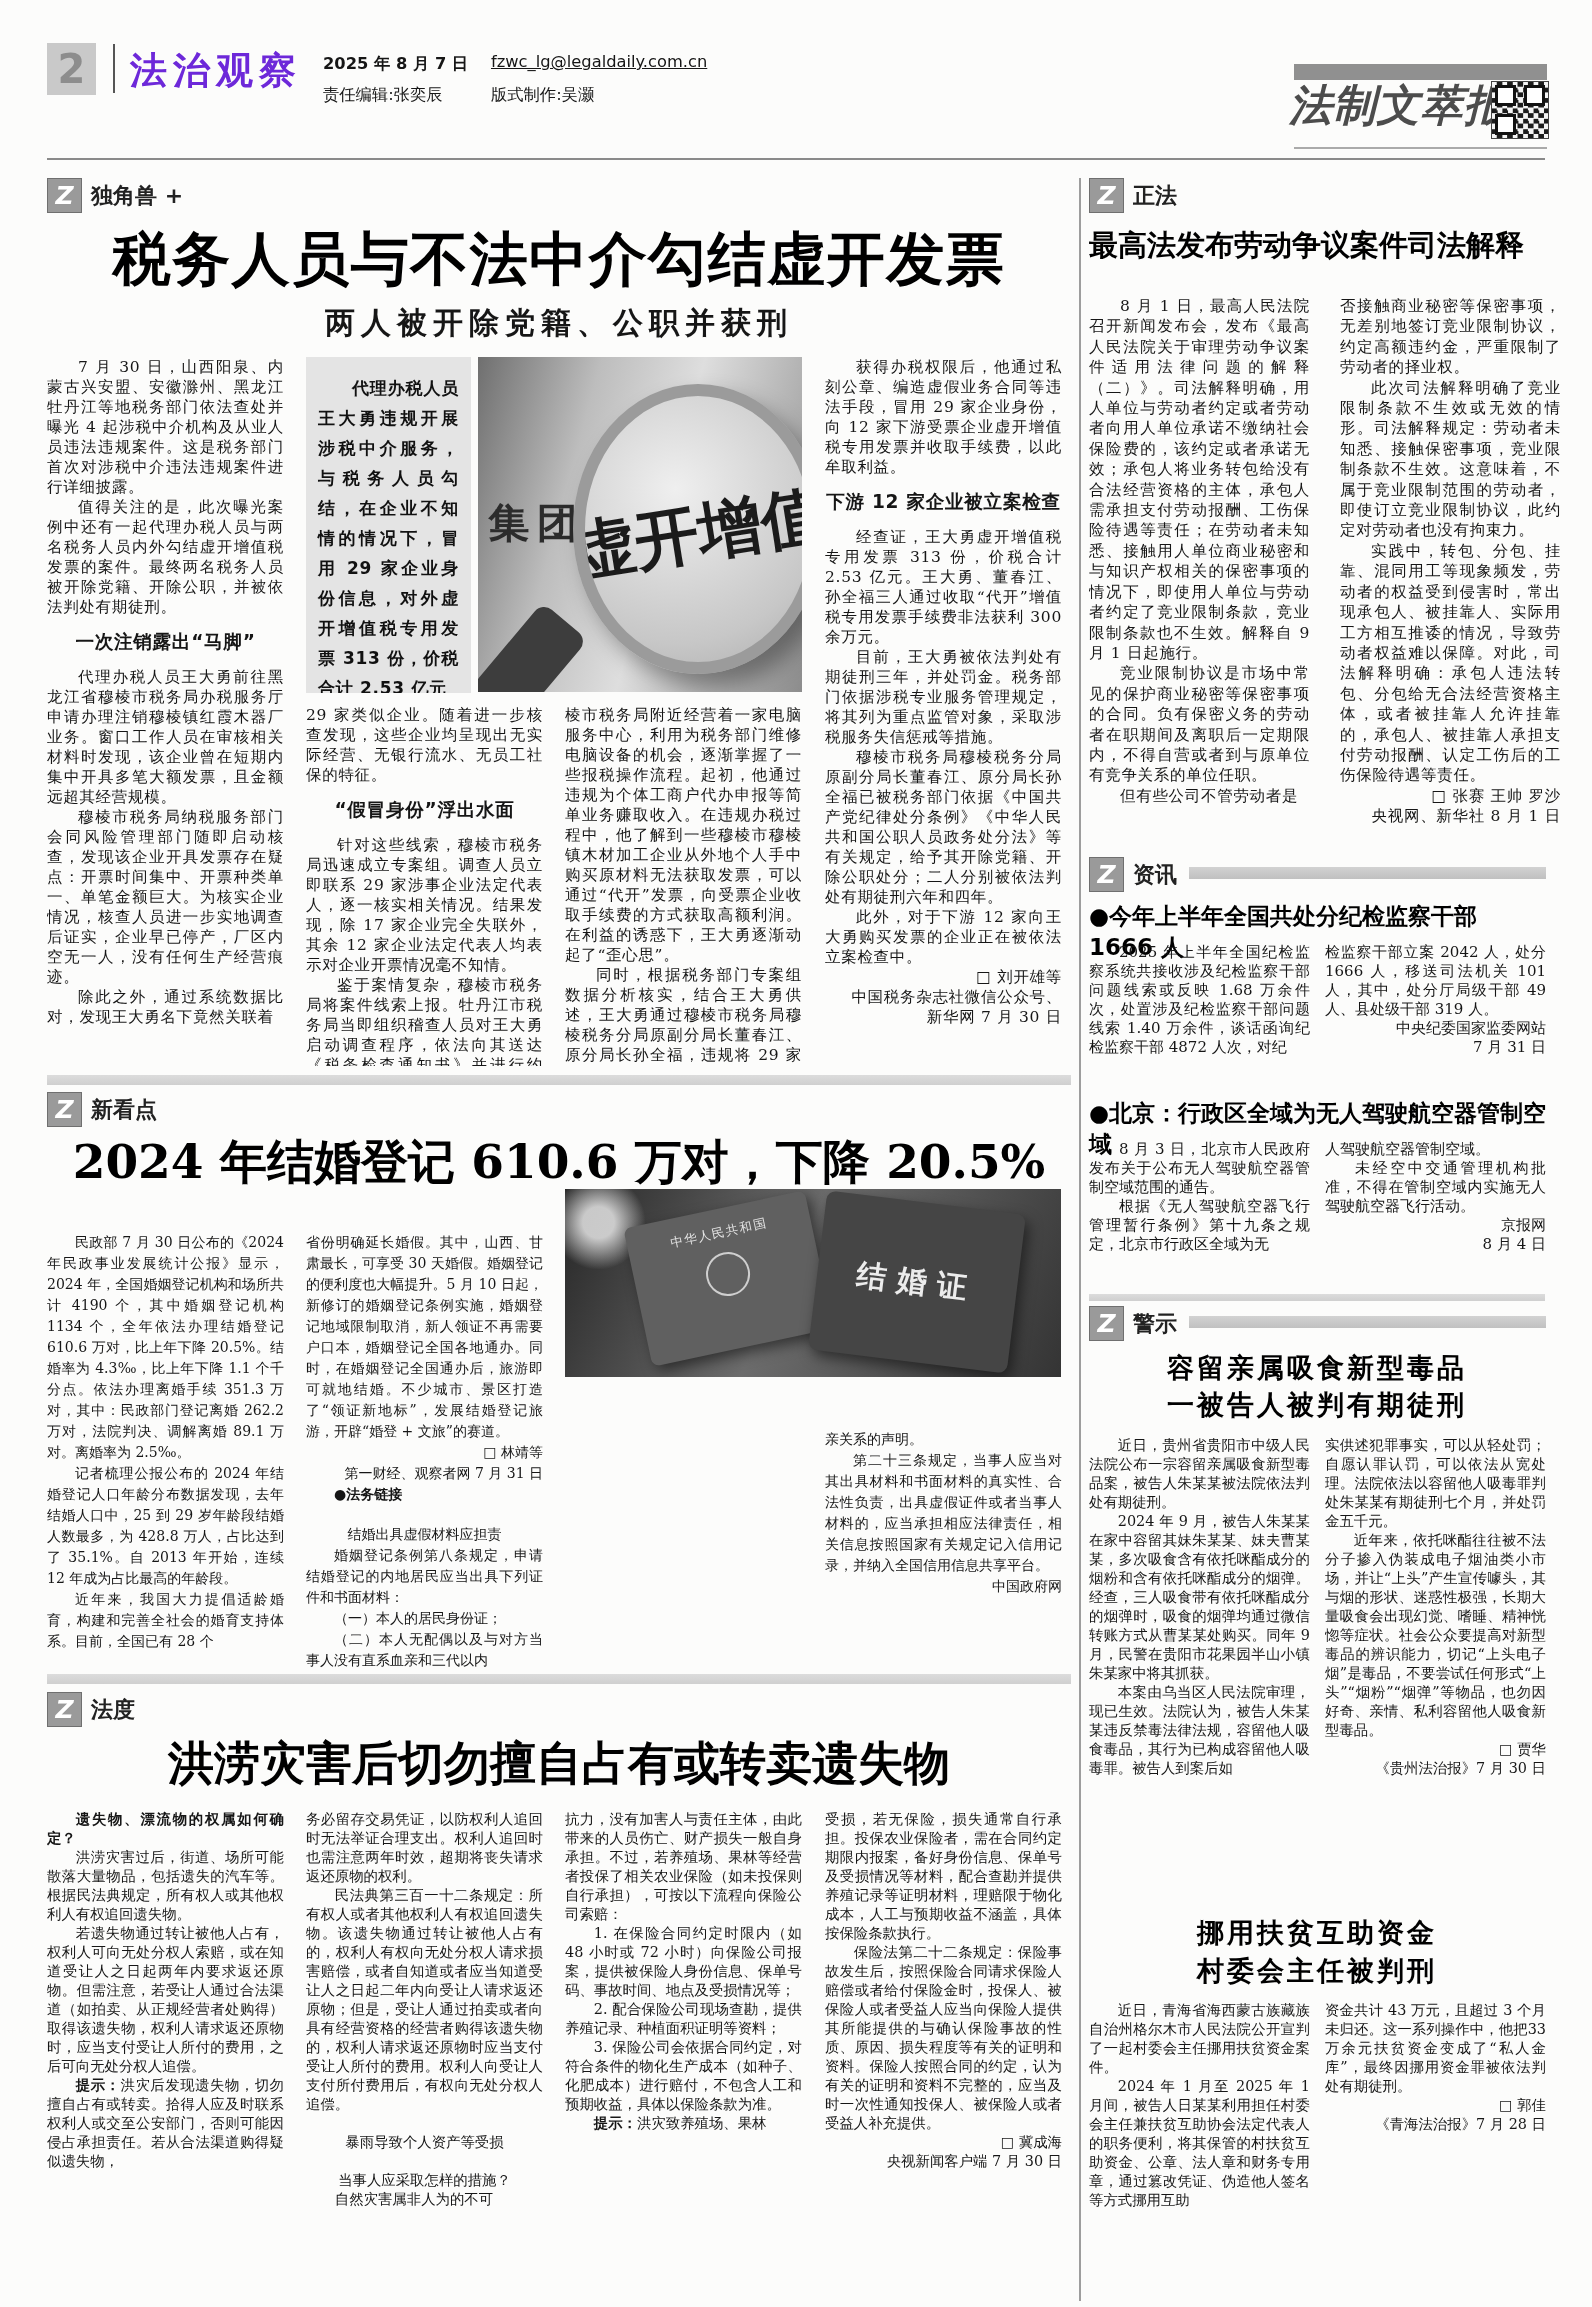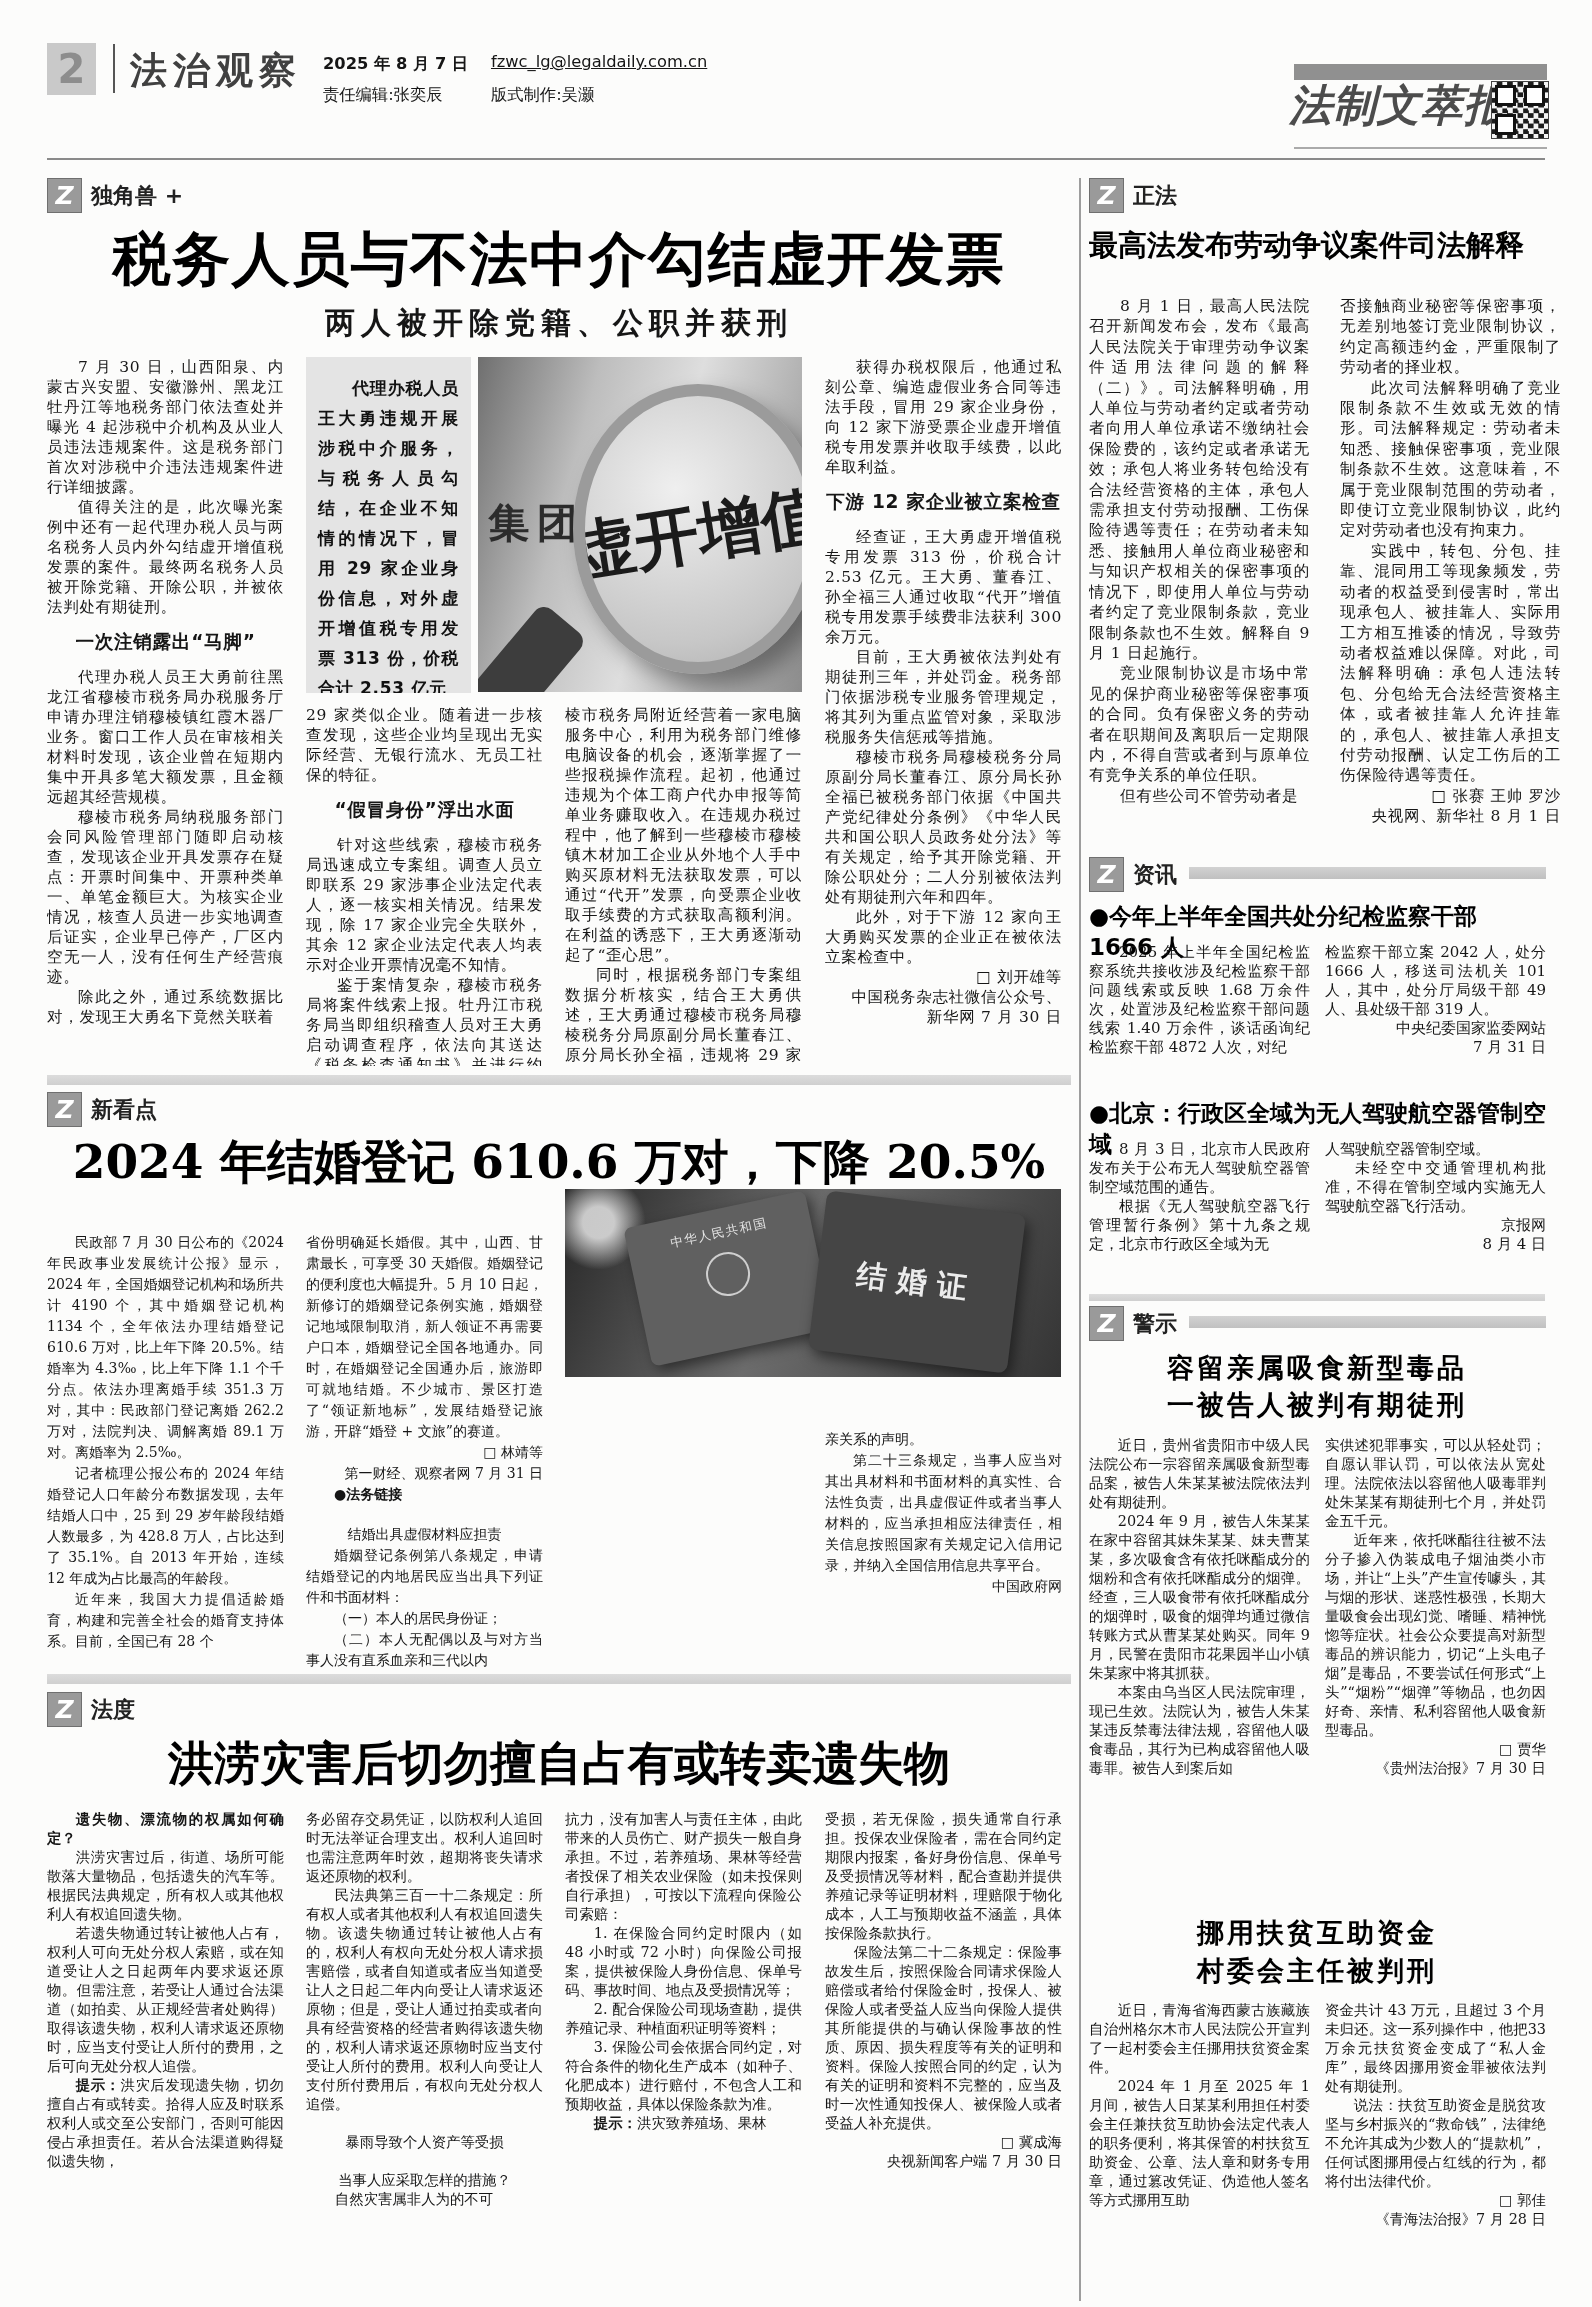--- a/index.html
+++ b/index.html
@@ -5,21 +5,21 @@
   html,body{margin:0;padding:0;background:#e8e8e6;}
   #page{position:relative;width:1593px;height:2307px;background:#fcfcfb;margin:0 auto;overflow:hidden;
         font-family:"DejaVu Serif","Liberation Serif",serif;color:#161616;}
   .abs{position:absolute;}
   .sans{font-family:"DejaVu Sans","Liberation Sans",sans-serif;}
 
   
   .pagenum{left:47px;top:43px;width:49px;height:52px;background:#c9c9c9;color:#8d8d8d;
            display:flex;align-items:center;justify-content:center;font-size:40px;font-weight:700;}
   .hvline{left:113px;top:44px;width:2.2px;height:49px;background:#555;}
-  .htitle{left:130px;top:46px;font-size:37px;font-weight:700;letter-spacing:6px;color:#404040;}
+  .htitle{left:130px;top:46px;font-size:37px;font-weight:700;letter-spacing:6px;color:#6d28d9;}
   .hdate{left:323px;top:53px;font-size:16.3px;font-weight:700;}
   .hemail{left:491px;top:52px;font-size:16.3px;text-decoration:underline;}
   .heditor{left:323px;top:84px;font-size:16.3px;}
   .hlayout{left:491px;top:84px;font-size:16.3px;}
   .hrule{left:47px;top:158px;width:1498px;height:1.5px;background:#8a8a8a;}
   .mastbar{left:1294px;top:64px;width:253px;height:16.3px;background:#909090;}
   .mastname{left:1289px;top:77px;width:197px;font-size:43px;font-weight:700;font-style:italic;
             color:#4c4c4c;letter-spacing:0.7px;white-space:nowrap;}
   .qr{left:1491px;top:81px;width:56px;height:56px;border:1.5px solid #444;
       background:repeating-conic-gradient(#1c1c1c 0% 25%,#f4f4f4 0% 50%) 0 0/10.4px 10.4px;}
@@ -300,19 +300,18 @@
     </div>
 
   <div class="abs ctrhead" style="left:1089px;top:1915px;width:456px;font-size:27px;">挪用扶贫互助资金</div>
   <div class="abs ctrhead" style="left:1089px;top:1953px;width:456px;font-size:27px;">村委会主任被判刑</div>
   <div class="abs col js-body" style="left:1089px;top:2001px;width:221px;height:296px;">
       <p>近日，青海省海西蒙古族藏族自治州格尔木市人民法院公开宣判了一起村委会主任挪用扶贫资金案件。</p>
       <p>2024 年 1 月至 2025 年 1 月间，被告人日某某利用担任村委会主任兼扶贫互助协会法定代表人的职务便利，将其保管的村扶贫互助资金、公章、法人章和财务专用章，通过篡改凭证、伪造他人签名等方式挪用互助</p>
     </div>
   <div class="abs col js-body" style="left:1325px;top:2001px;width:221px;height:296px;">
       <p class="cont">资金共计 43 万元，且超过 3 个月未归还。这一系列操作中，他把33万余元扶贫资金变成了“私人金库”，最终因挪用资金罪被依法判处有期徒刑。</p>
-      <p>说法：扶贫互助资金是脱贫攻坚与乡村振兴的“救命钱”，法律绝不允许其成为少数人的“提款机”，任何试图挪用侵占红线的行为，都将付出法律代价。</p>
       <p class="sig">□ 郭佳</p>
       <p class="src">《青海法治报》7 月 28 日</p>
     </div>
 
 </div>
 
 
 </body></html>

